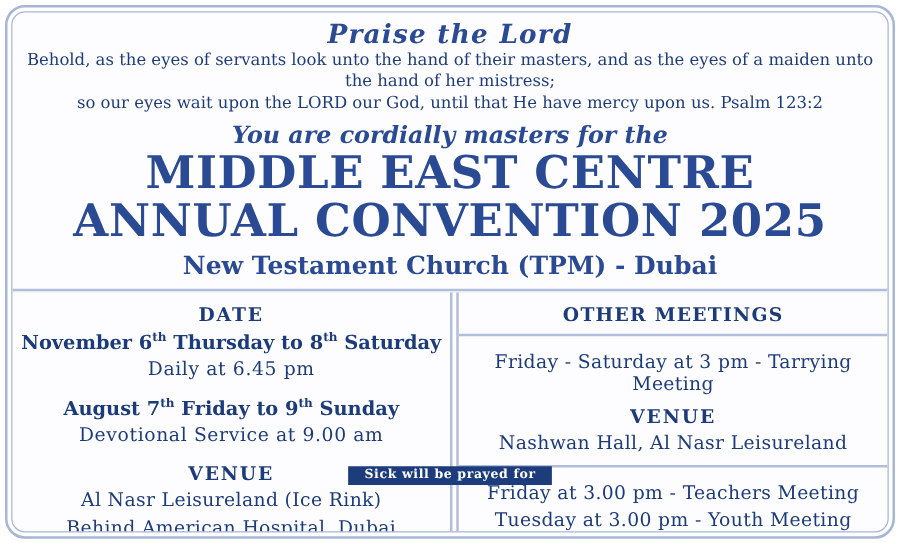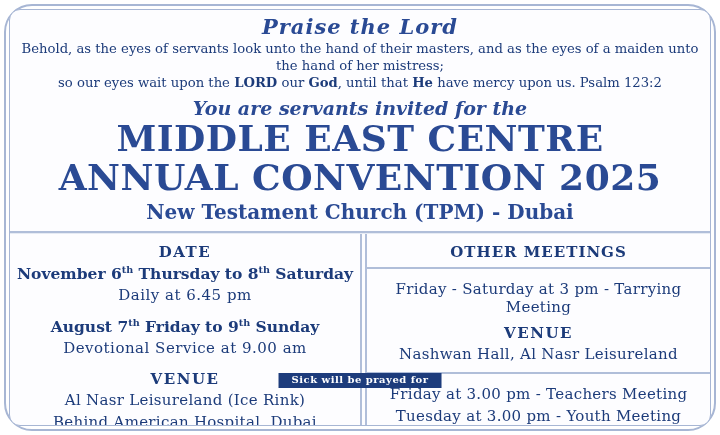--- a/index.html
+++ b/index.html
@@ -8,21 +8,21 @@
     background: #ffffff;
   }
   body {
     position: relative;
     font-family: "DejaVu Serif", "Liberation Serif", serif;
     overflow: hidden;
   }
   .card {
     position: absolute; left: 4px; top: 4px; right: 4px; bottom: 4px;
     border: 2px solid var(--border, #a7b6d4);
-    border-radius: 28px;
+    border-radius: 16px;
     padding: 3px;
     box-sizing: border-box;
     background: #ffffff;
   }
   .card-inner {
     height: 100%;
     border: 1px solid var(--border, #a7b6d4);
     border-radius: 11px;
     box-sizing: border-box;
     display: flex; flex-direction: column;
@@ -31,21 +31,21 @@
   }
   .header-block { text-align: center; padding-top: 4px; }
   .praise {
     font-size: 21px; font-style: italic; font-weight: bold;
     color: var(--title, #2a4a94); letter-spacing: 1px;
   }
   .psalm {
     font-size: 13.2px; line-height: 1.3;
     color: var(--ink, #1c3b7a); margin-top: 1px;
   }
-  .b { font-weight: bold; }
+  .b { font-weight: normal; }
   sup { font-size: 0.62em; line-height: 0; }
   .invite {
     font-size: 19px; font-style: italic; font-weight: bold;
     color: var(--title, #2a4a94); margin-top: 6px;
   }
   .big-title {
     font-size: 36px; font-weight: bold;
     color: var(--title, #2a4a94);
     line-height: 1.07; letter-spacing: 0.5px;
   }
@@ -99,21 +99,21 @@
 </style>
 </head>
 <body>
 
 <div class="card">
   <div class="card-inner">
 
     <div class="header-block">
       <div class="praise">Praise the Lord</div>
       <div class="psalm"><span>Behold, as the eyes of servants look unto the hand of their masters, and as the eyes of a maiden unto the hand of her mistress;</span><br><span>so our eyes wait upon the </span><span class="b">LORD</span><span> our </span><span class="b">God</span><span>, until that </span><span class="b">He</span><span> have mercy upon us. Psalm 123:2</span></div>
-      <div class="invite">You are servants invited for the</div>
+      <div class="invite">You are cordially masters for the</div>
       <div class="big-title">MIDDLE EAST CENTRE</div>
       <div class="big-title">ANNUAL CONVENTION 2025</div>
       <div class="subtitle">New Testament Church (TPM) - Dubai</div>
     </div>
 
     <div class="hdiv"></div>
 
     <div class="columns">
 
       <div class="col-left">

